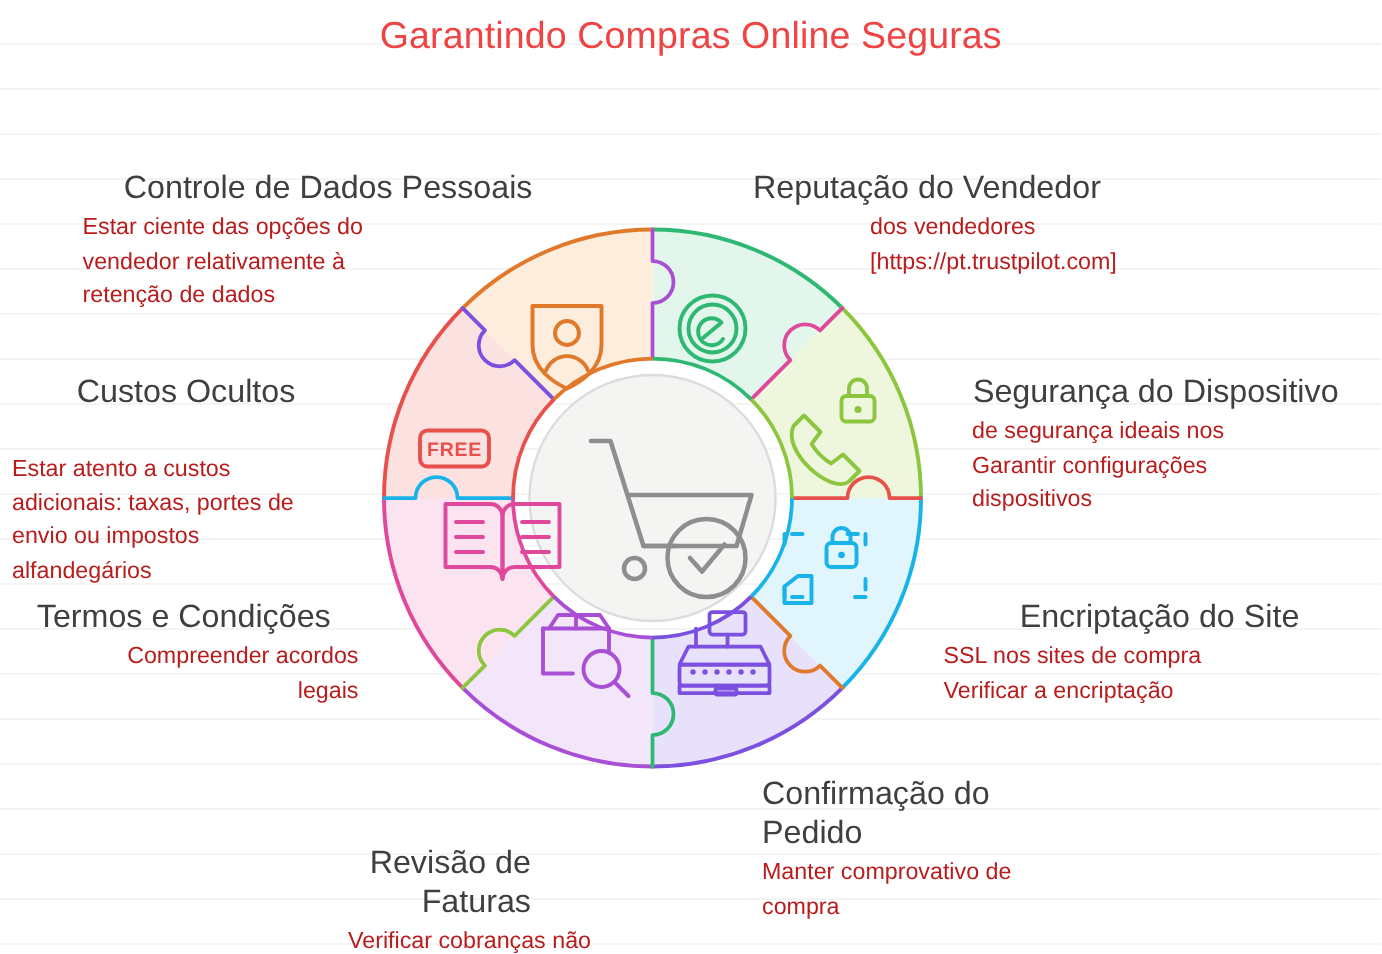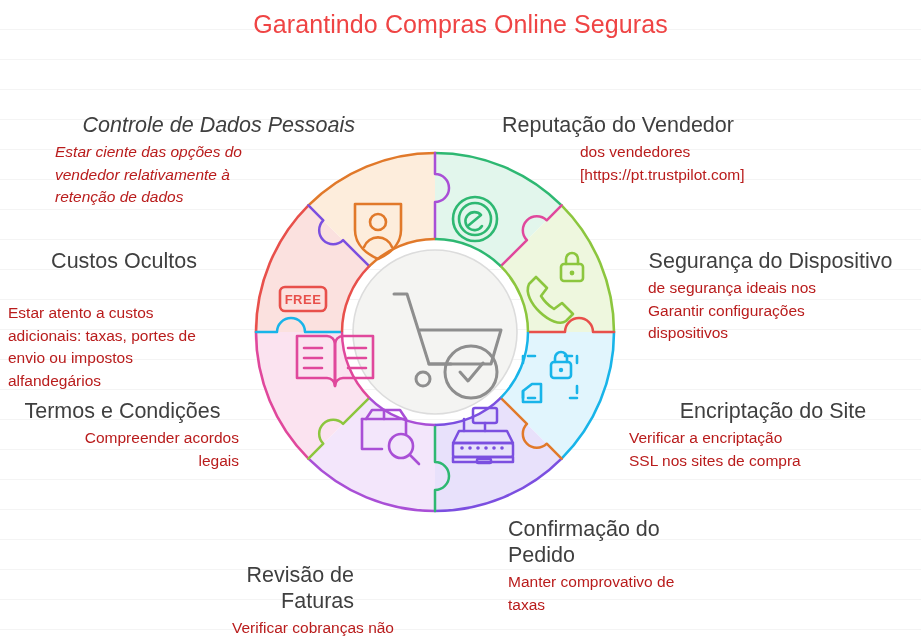--- a/index.html
+++ b/index.html
@@ -44,21 +44,21 @@
   .b-title.wrap { white-space:normal; }
   .b-desc {
     font-size:15.5px;
     font-weight:400;
     color:#b91c1c;
     line-height:1.46;
     margin-top:3px;
   }
 
   
-  #blk-dados     { left:0;   top:112px; width:363px;font-style:italic; }
+  #blk-dados     { left:0;   top:112px; width:363px; }
   #blk-dados .b-title { text-align:right; padding-right:8px; }
   #blk-dados .b-desc  { text-align:left; padding-left:55px; }
 
   #blk-custos    { left:0;   top:248px; width:248px; }
   #blk-custos .b-title{ text-align:center; }
   #blk-custos .b-desc { text-align:left; padding-left:8px;margin-top:28px; }
 
   #blk-termos    { left:0;   top:398px; width:245px; }
   #blk-termos .b-title{ text-align:center; }
   #blk-termos .b-desc { text-align:right; padding-right:6px; }
@@ -140,22 +140,22 @@
   <div class="b-desc">
     <div>de segurança ideais nos</div>
     <div>Garantir configurações</div>
     <div>dispositivos</div>
   </div>
 </div>
 
 <div class="block" id="blk-encr">
   <div class="b-title">Encriptação do Site</div>
   <div class="b-desc">
+    <div>SSL nos sites de compra</div>
     <div>Verificar a encriptação</div>
-    <div>SSL nos sites de compra</div>
   </div>
 </div>
 
 <div class="block" id="blk-faturas">
   <div class="b-title wrap">
     <div>Revisão de</div>
     <div>Faturas</div>
   </div>
   <div class="b-desc">
     <div>Verificar cobranças não</div>
@@ -163,21 +163,21 @@
   </div>
 </div>
 
 <div class="block" id="blk-confirm">
   <div class="b-title wrap">
     <div>Confirmação do</div>
     <div>Pedido</div>
   </div>
   <div class="b-desc">
     <div>Manter comprovativo de</div>
-    <div>taxas</div>
+    <div>compra</div>
   </div>
 </div>
 
 <div id="wheel-wrap">
 <svg width="372" height="372" viewBox="0 0 372 372" xmlns="http://www.w3.org/2000/svg">
   <defs>
     <clipPath id="ringclip">
       <path d="M186,186 m-179,0 a179,179 0 1,0 358,0 a179,179 0 1,0 -358,0 Z
                M186,186 m-93,0 a93,93 0 1,0 186,0 a93,93 0 1,0 -186,0 Z" clip-rule="evenodd"></path>
     </clipPath>

